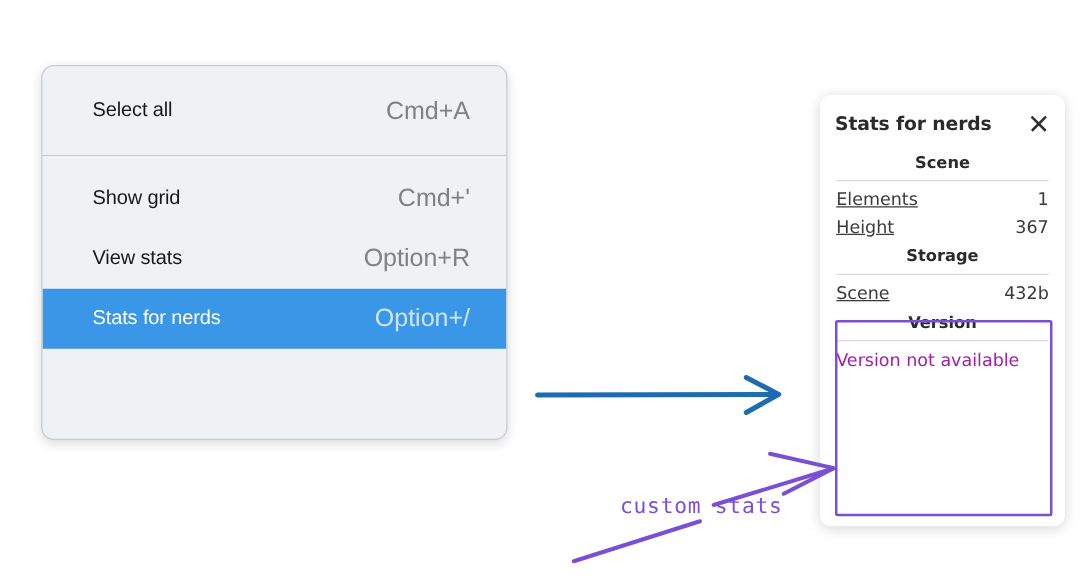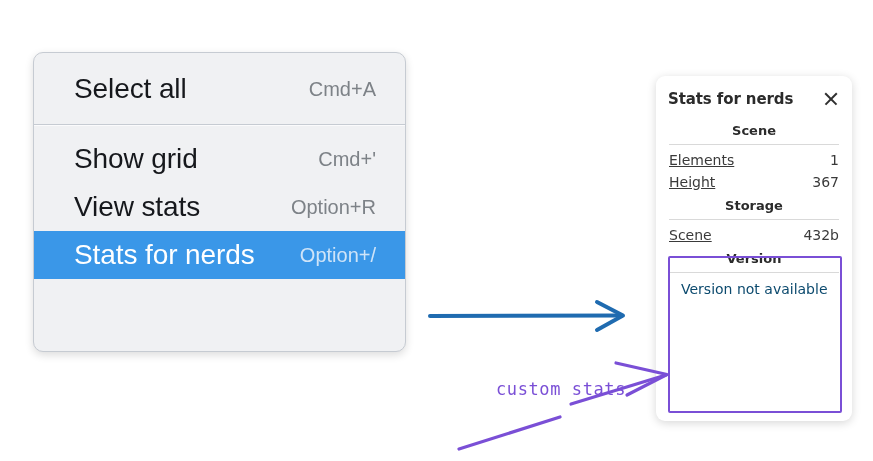--- a/index.html
+++ b/index.html
@@ -46,21 +46,21 @@
   }
   .menu-item {
     height: 48px;
     display: flex;
     align-items: center;
     justify-content: space-between;
     padding: 0 29px 0 40px;
     box-sizing: border-box;
   }
   .menu-item .label {
-    font-size: 28px;
+    font-size: 16px;
     color: #16181c;
     letter-spacing: -0.1px;
     white-space: nowrap;
     text-align: right;
   }
   .menu-item .shortcut {
     font-size: 20px;
     color: #7d8287;
     white-space: nowrap;
   }
@@ -136,24 +136,23 @@
     justify-content: space-between;
     align-items: baseline;
     font-size: 14px;
     color: #3a3a3a;
     padding: 3px 1px;
   }
   .stat-row .k { white-space: nowrap; text-decoration: underline; }
   .stat-row .v { white-space: nowrap; }
   .stat-single {
     font-size: 14px;
-    color: #0c4a6e;
+    color: #a21caf;
     padding: 4px 1px 3px;
     white-space: nowrap;
-    margin-left: 12px;
   }
 
   
   .custom-box {
     position: absolute;
     left: 668px;
     top: 256px;
     width: 174px;
     height: 157px;
     border: 2px solid #7a4fd6;
@@ -167,21 +166,21 @@
     position: absolute;
     left: 0;
     top: 0;
     width: 873px;
     height: 461px;
     pointer-events: none;
   }
   .annot-text {
     position: absolute;
     left: 496px;
-    top: 379px;
+    top: 395px;
     font-family: "DejaVu Sans Mono", monospace;
     font-size: 17px;
     color: #7a4fd6;
     letter-spacing: 0.6px;
     white-space: nowrap;
   }
 </style>
 </head>
 <body>
 

